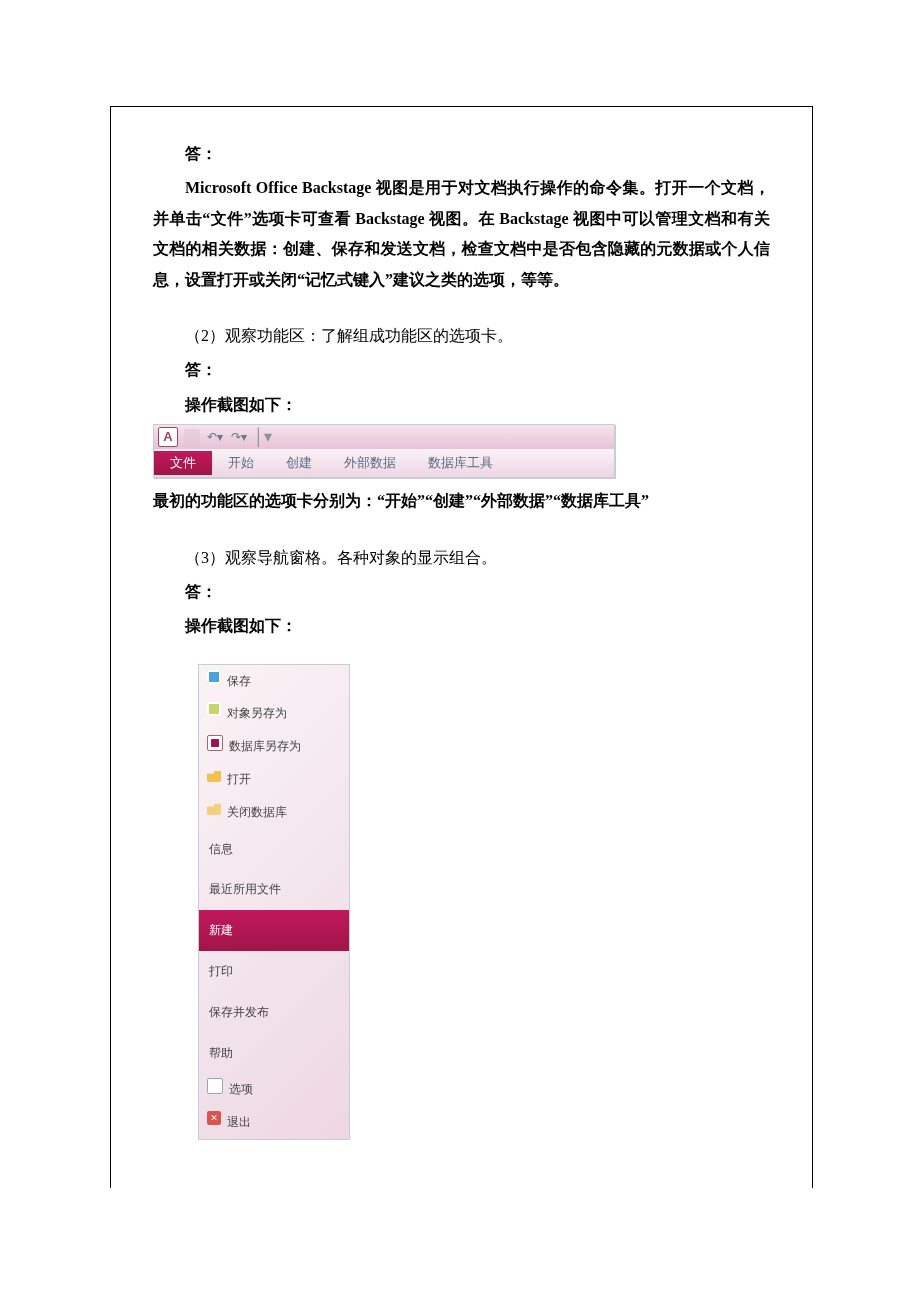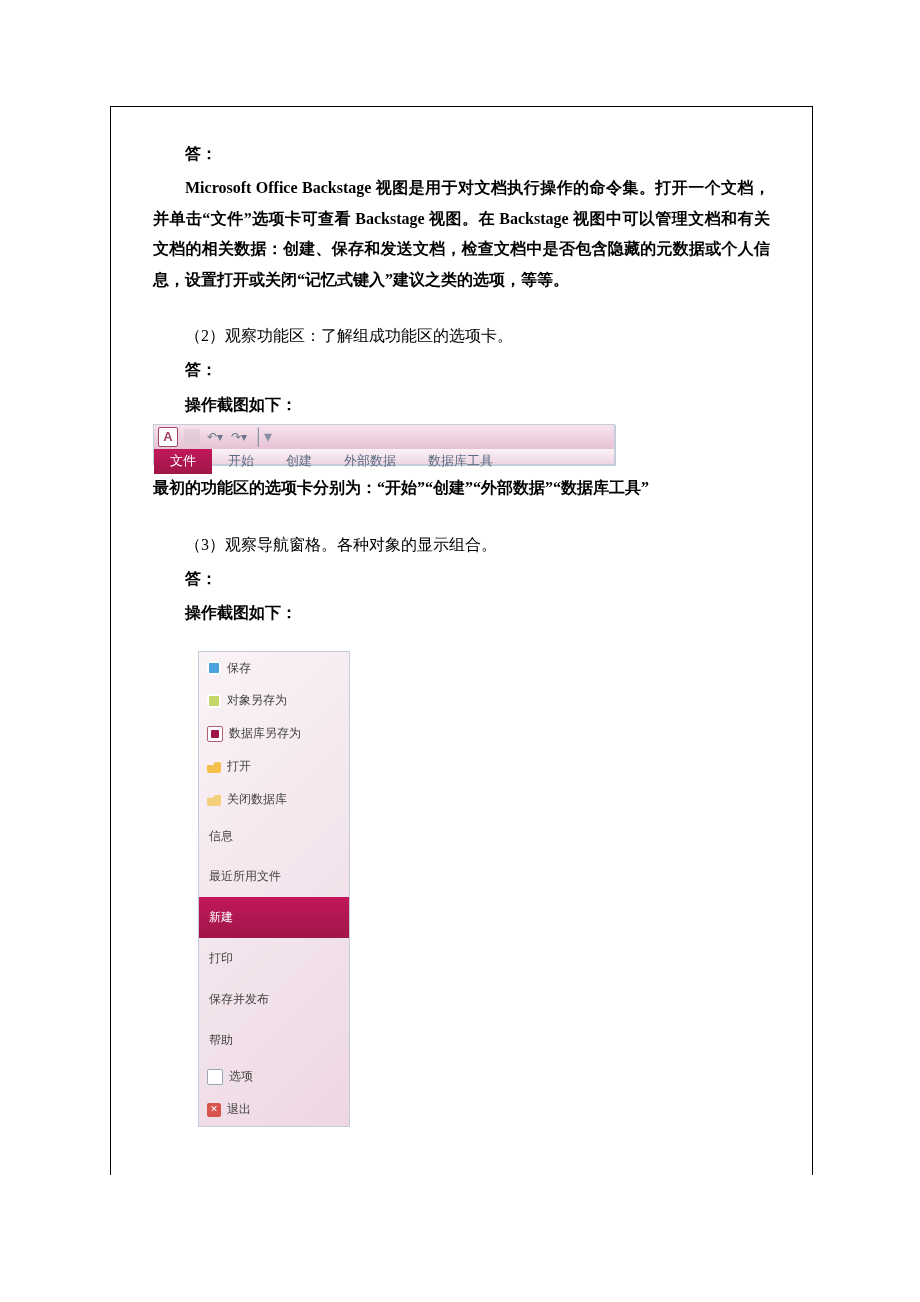--- a/index.html
+++ b/index.html
@@ -13,27 +13,27 @@
   .no-indent{text-indent:0}
   .bold{font-weight:700}
   .block{margin-top:26px}
 
   
   .ribbon{margin:4px 0 8px 0;width:460px;border:1px solid #c4cdd9;box-shadow:1px 1px 0 #c4cdd9;font-family:"Microsoft YaHei",sans-serif}
   .qat{height:24px;background:linear-gradient(#f6e4ed,#e6c2d5);display:flex;align-items:center;gap:6px;padding:0 4px}
   .qat .logo{width:18px;height:18px;border:1px solid #a64263;background:#fff;color:#a64263;font-weight:700;font-size:13px;display:flex;align-items:center;justify-content:center;border-radius:2px}
   .qat .tool{width:16px;height:16px;opacity:.6;background:#dfc7d3;border-radius:2px}
   .qat .undo,.qat .redo{width:18px;height:14px;display:flex;align-items:center;justify-content:center;color:#6b788a;font-size:12px}
-  .tabs{height:15px;background:linear-gradient(#fbf2f7,#eed6e2);display:flex;align-items:flex-start;color:#5a6b83;font-size:13px}
+  .tabs{height:28px;background:linear-gradient(#fbf2f7,#eed6e2);display:flex;align-items:center;color:#5a6b83;font-size:13px}
   .tabs .tab{padding:0 16px;display:flex;align-items:center;white-space:nowrap}
   .tabs .tab.active{background:linear-gradient(#c2185b,#a01549);color:#fff}
 
   
   .backstage{width:150px;margin:22px 0 10px 45px;border:1px solid #c4cdd9;background:linear-gradient(135deg,#faf3f6,#f2e3eb 60%,#eed7e2);font-family:"Microsoft YaHei",sans-serif;font-size:12px;color:#444}
-  .backstage .item{display:flex;align-items:center;gap:6px;padding:5px 8px;border-bottom:0 solid transparent}
+  .backstage .item{display:flex;gap:6px;padding:5px 8px;border-bottom:0 solid transparent}
   .backstage .item.tall{padding:9px 10px}
   .backstage .item.sel{background:linear-gradient(#c2185b,#a01549);color:#fff}
   .ic{width:14px;height:14px;flex:0 0 14px;border-radius:2px;display:inline-block}
   .ic-save{background:#4aa3df;box-shadow:inset 0 0 0 2px #fff}
   .ic-saveas{background:#c7d66b;box-shadow:inset 0 0 0 2px #fff}
   .ic-dbsave{background:#fff;border:1px solid #b0606f;position:relative}
   .ic-dbsave::after{content:"";position:absolute;inset:3px;background:#a01549;border-radius:1px}
   .ic-open{background:#f3c04b;clip-path:polygon(0 40%,45% 40%,55% 20%,100% 20%,100% 100%,0 100%)}
   .ic-close{background:#f4d07a;clip-path:polygon(0 40%,45% 40%,55% 20%,100% 20%,100% 100%,0 100%)}
   .ic-db{background:#fff;border:1px solid #b0606f}

